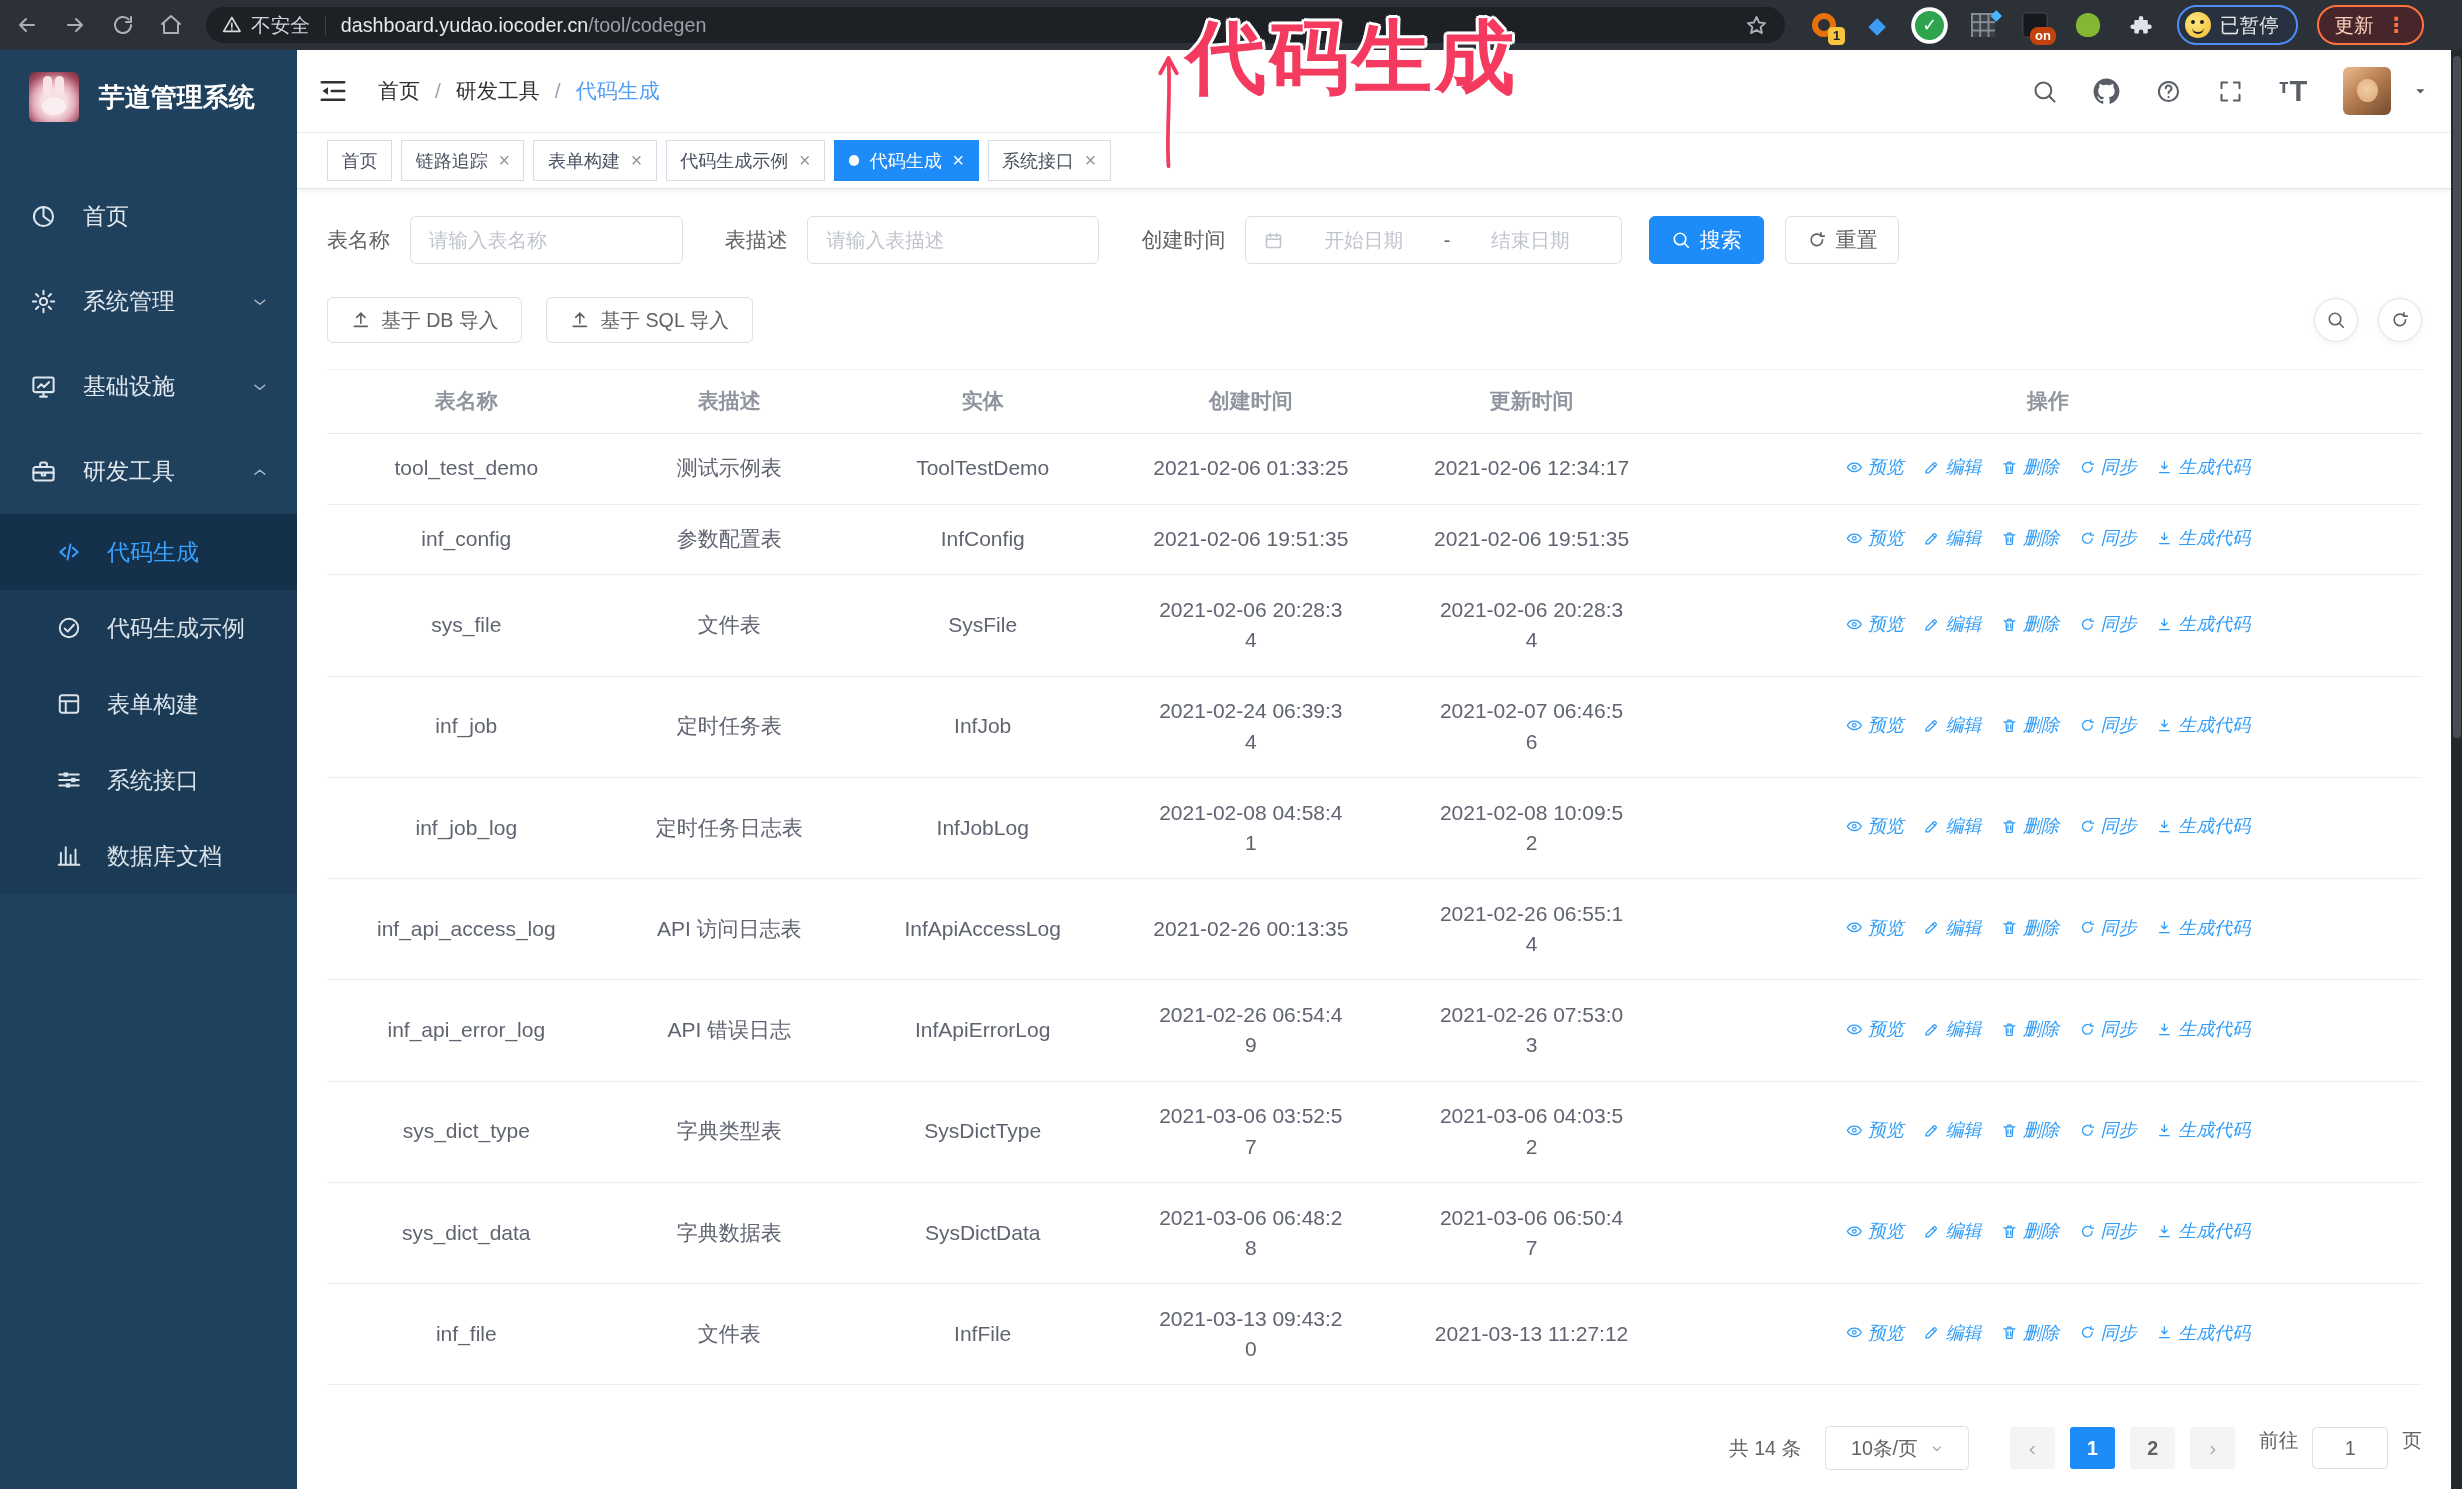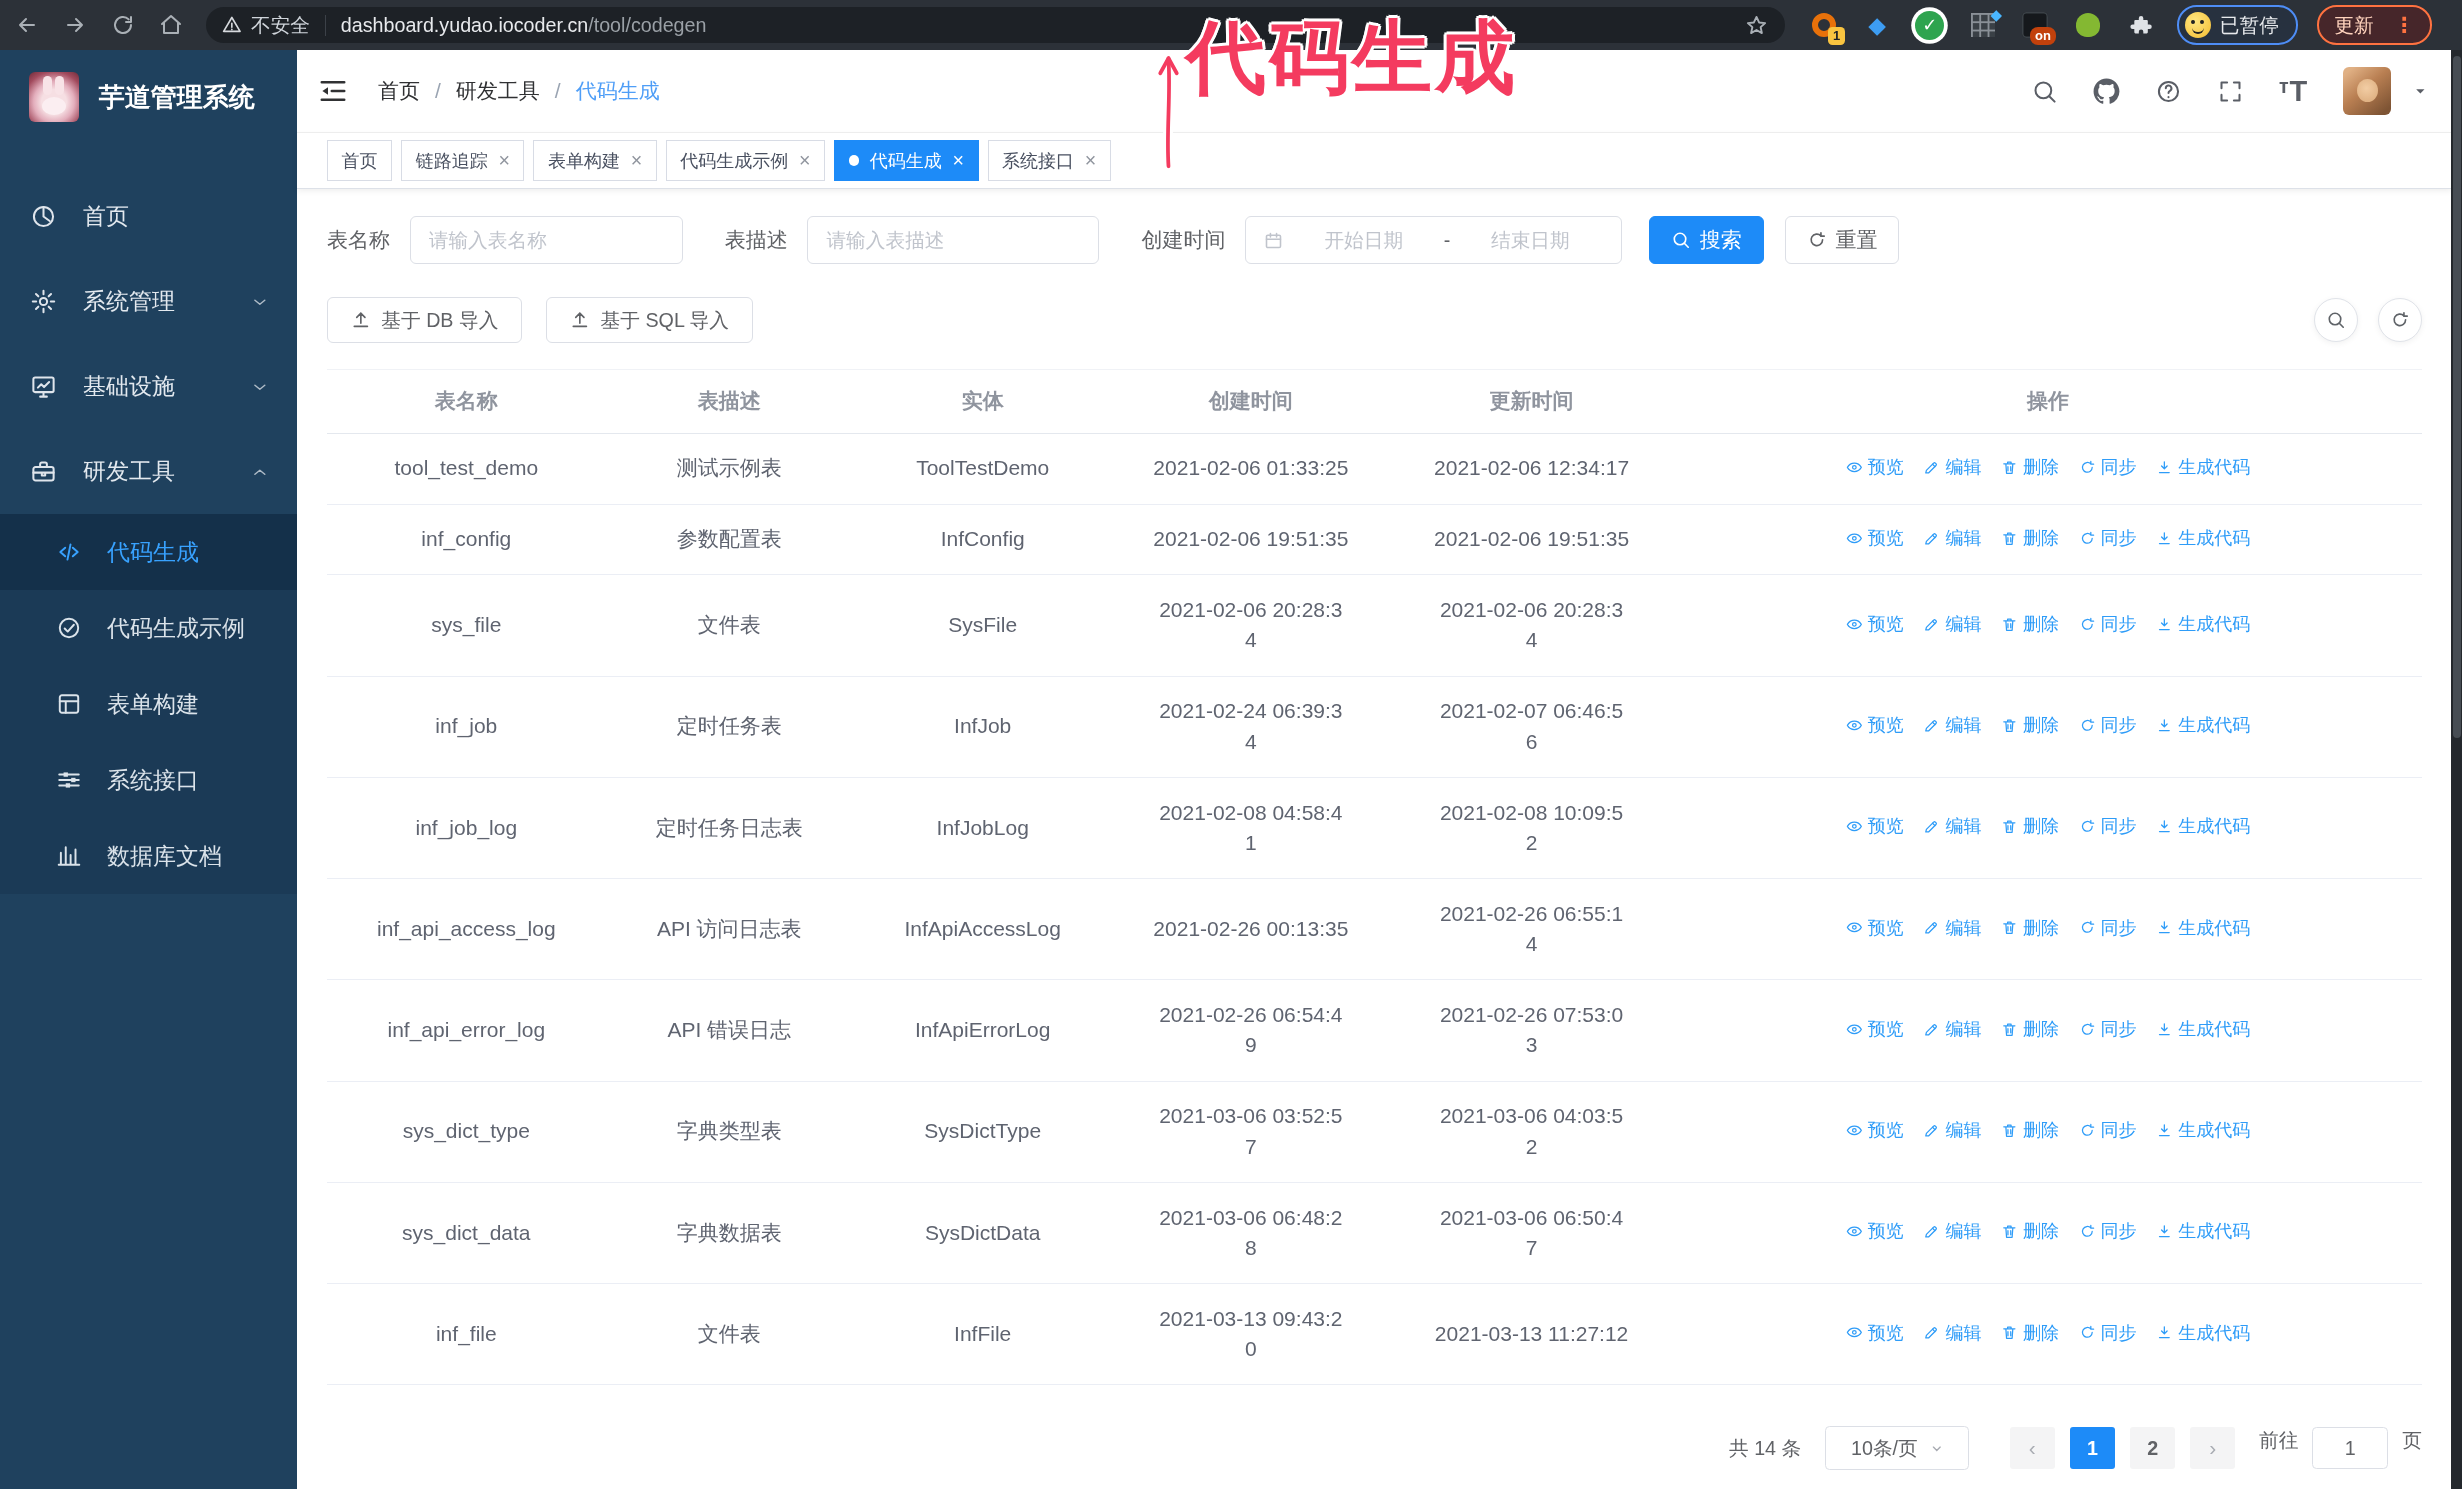--- a/index.html
+++ b/index.html
@@ -37,21 +37,21 @@
     font-size:13px;font-weight:700;border-radius:4.5px;padding:0.8px 5.3px;line-height:1.2;}
   .ext .badge.on{background:#c2410c;color:#fff;border-radius:8px;}
   .profile-chip{height:36px;border-radius:19.7px;border:2.3px solid #4e8df6;background:#27313f;
     display:flex;align-items:center;gap:9px;padding:0 16.7px 0 6px;margin-left:19.7px;color:#e8eaed;font-size:19.7px;}
   .face{width:26px;height:26px;border-radius:50%;background:radial-gradient(circle at 38% 35%,#ffe680,#f7c948 70%,#e0a82e);position:relative;}
   .face::before{content:'';position:absolute;left:6px;top:8.3px;width:3.8px;height:3.8px;border-radius:50%;
     background:#222;box-shadow:9px 0 0 #222;}
   .face::after{content:'';position:absolute;left:6.8px;top:13.6px;width:12px;height:6px;
     border-bottom:2.3px solid #222;border-radius:0 0 7.6px 7.6px;}
   .update-btn{height:36px;border-radius:19.7px;border:2.3px solid #ff7240;background:#46262a;
-    display:flex;align-items:center;gap:20px;padding:0 15px;margin-left:19.7px;color:#ffd3bd;font-size:19.7px;}
+    display:flex;align-items:center;gap:12px;padding:0 15px;margin-left:19.7px;color:#ffd3bd;font-size:19.7px;}
   .update-btn .dots{color:#ff7240;font-size:21px;font-weight:700;letter-spacing:0;}
 
   
   .sidebar{position:absolute;left:0;top:50px;bottom:0;width:297px;background:#1f415e;z-index:2;}
   .logo-row{height:94px;display:flex;align-items:center;padding-left:29px;gap:19.7px;}
   .logo-img{width:50px;height:50px;border-radius:6px;position:relative;overflow:hidden;
     background:radial-gradient(circle at 50% 60%,#f6dfe3 0 32%,#e3aebc 52%,#a24b5e 78%,#6e2a38 100%);}
   .logo-img::before{content:'';position:absolute;top:3.8px;left:14.4px;width:8.3px;height:19.7px;
     border-radius:6px;background:#f8e3e7;box-shadow:12px 0 0 #f8e3e7;}
   .logo-img::after{content:'';position:absolute;bottom:6.8px;left:13px;width:24px;height:18px;
@@ -125,21 +125,21 @@
     display:flex;align-items:center;justify-content:center;color:#5f6368;font-size:19.7px;
     box-shadow:0 1.5px 6px rgba(0,0,0,.06);cursor:pointer;}
 
   table.grid{width:100%;border-collapse:collapse;margin-top:26px;table-layout:fixed;}
   table.grid th{font-size:21px;color:#8f949e;font-weight:600;padding:16.7px 0 18px;
     border-top:0.8px solid #f0f2f6;border-bottom:0.8px solid #e4e8ee;text-align:center;}
   table.grid td{font-size:21px;color:#5f6470;padding:19.7px 7.6px;text-align:center;
     border-bottom:0.8px solid #ebeef5;line-height:1.45;word-break:break-all;}
   td.dt{white-space:pre-line;}
   .op-link{color:#2e9cf8;font-size:18px;display:inline-flex;align-items:center;gap:5.3px;
-    margin:0 9.8px;cursor:pointer;white-space:nowrap;}
+    margin:0 9.8px;cursor:pointer;white-space:nowrap;font-style:italic;}
   .op-link .oic{font-size:16.7px;display:flex;}
 
   .pager{margin-top:41px;display:flex;justify-content:flex-end;align-items:center;
     font-size:19.7px;color:#606266;padding-bottom:23px;}
   .pg-total{margin-right:24px;}
   .pg-size{width:144px;height:44px;border:0.8px solid #dcdfe6;border-radius:4.5px;display:flex;
     align-items:center;justify-content:center;gap:12px;color:#606266;margin-right:33px;cursor:pointer;box-sizing:border-box;}
   .pg-size .caret{font-size:13.6px;color:#a8abb2;display:flex;}
   .pg-btn{min-width:45px;height:42px;background:#f4f4f5;border-radius:3px;margin:0 7.6px;
     display:flex;align-items:center;justify-content:center;color:#606266;font-weight:600;cursor:pointer;padding:0 4.5px;box-sizing:border-box;}

